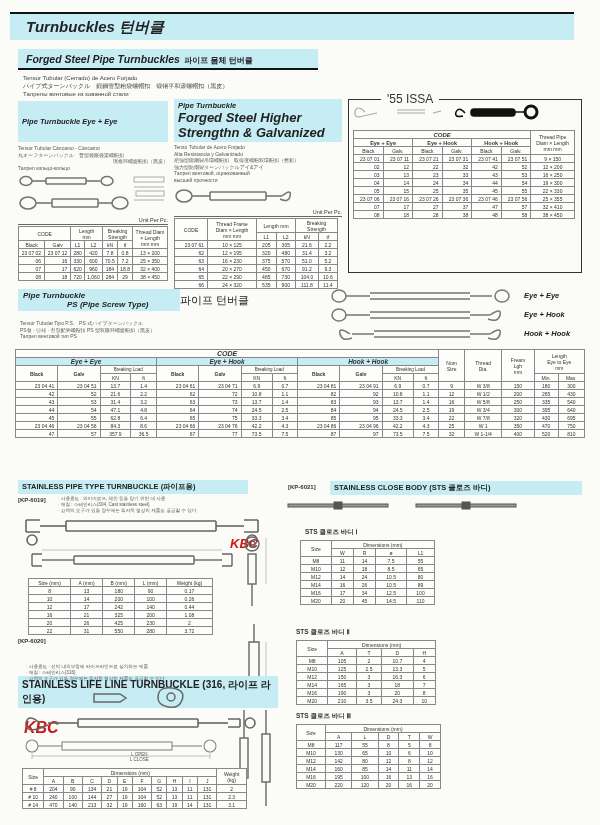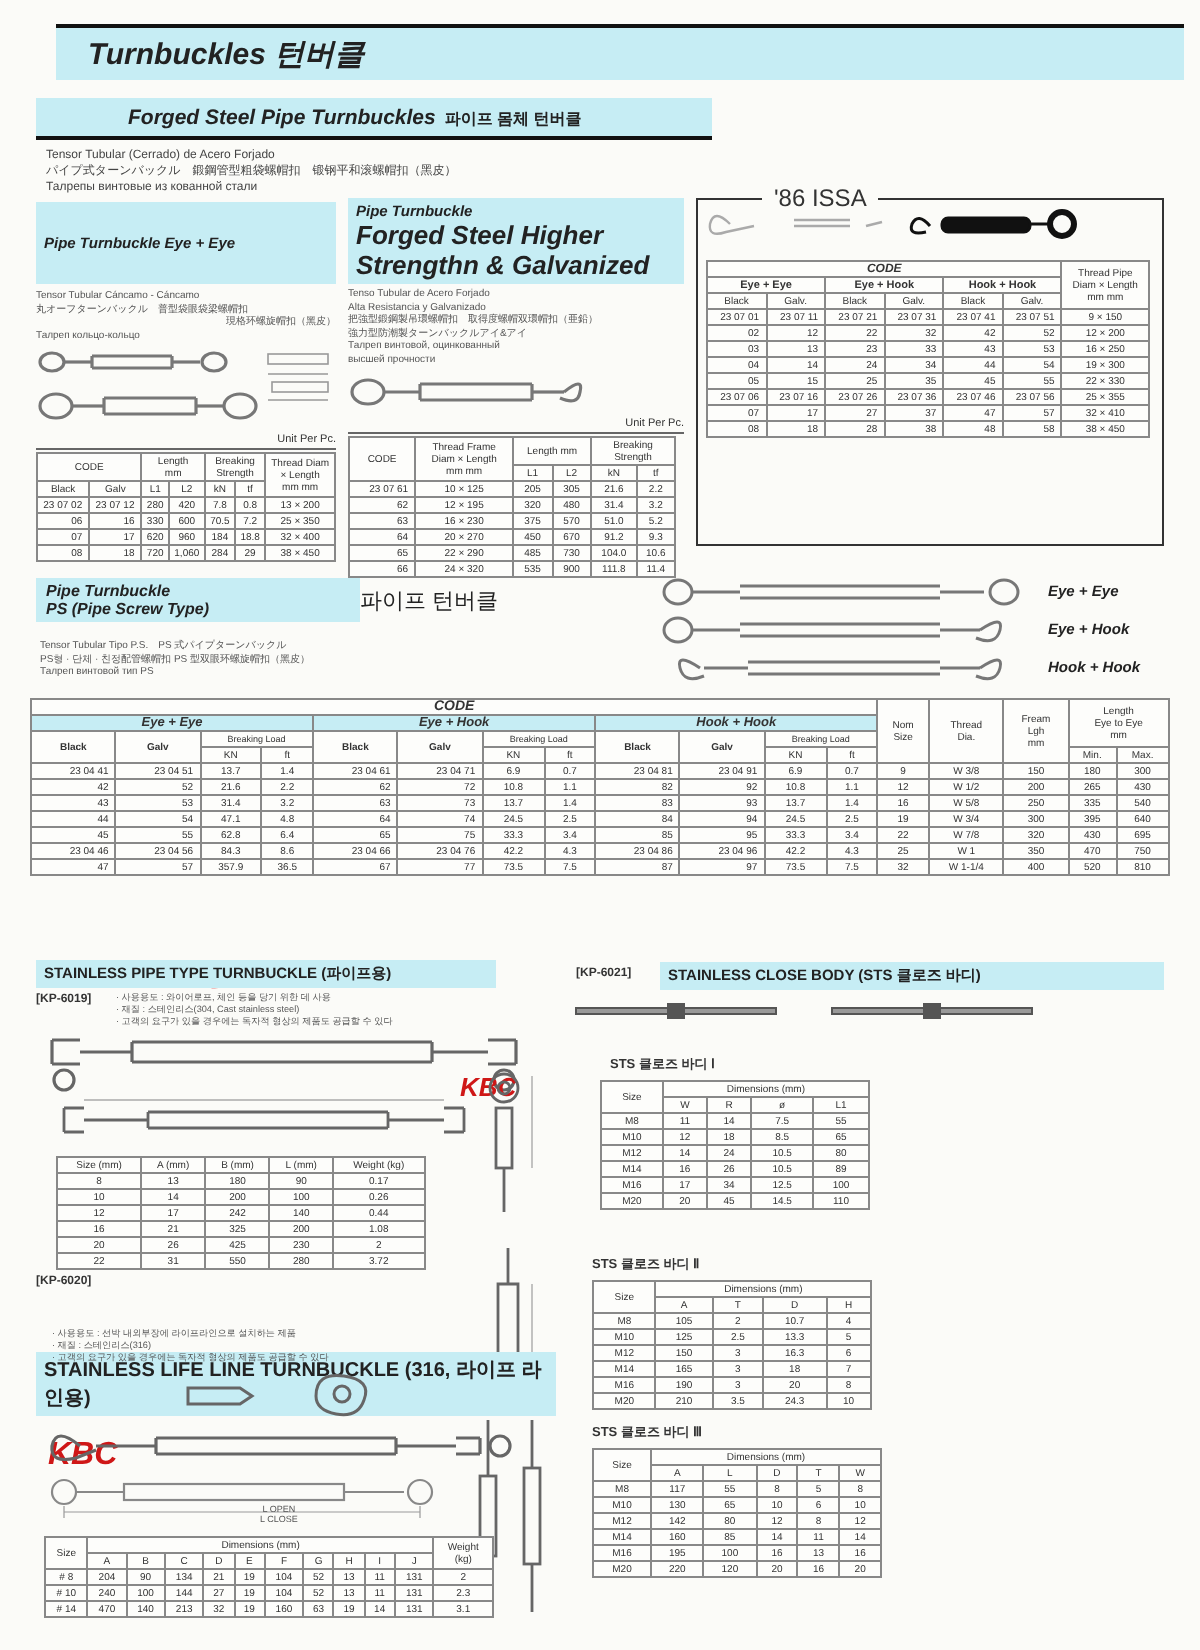--- a/index.html
+++ b/index.html
@@ -29,25 +29,25 @@
   #issa-body tr:nth-child(6) td{border-top:1.4px solid #333;}
   #big-body tr:nth-child(6) td{border-top:1.4px solid #333;}
   svg{display:block;}
   .sts-title{font-size:6.5px;font-weight:bold;color:#333;}
   .bullet{font-size:4.6px;color:#555;line-height:6px;}
   .codeTag{font-size:6px;font-weight:bold;color:#333;}
 </style>
 </head>
 <body>
 
-<div class="abs cyan" style="left:28px;top:12px;width:564px;height:26px;border-top:2.5px solid #111;">
+<div class="abs cyan" style="left:10px;top:12px;width:564px;height:26px;border-top:2.5px solid #111;">
   <div class="bi" style="font-size:15px;padding:4px 0 0 16px;font-family:'Liberation Sans',sans-serif;">Turnbuckles  턴버클</div>
 </div>
 
-<div class="abs cyan" style="left:18px;top:49px;width:300px;height:19px;border-bottom:2.5px solid #111;padding-left:38px;">
+<div class="abs cyan" style="left:18px;top:49px;width:300px;height:19px;border-bottom:2.5px solid #111;">
   <span class="bi" style="font-size:10.5px;padding-left:8px;">Forged Steel Pipe Turnbuckles</span>
   <span style="font-size:8px;font-weight:bold;">파이프 몸체 턴버클</span>
 </div>
 <div class="abs small" style="left:23px;top:74px;width:330px;">
   <div>Tensor Tubular (Cerrado) de Acero Forjado</div>
   <div>パイプ式ターンバックル　鍛鋼管型粗袋螺帽扣　锻钢平和滚螺帽扣（黑皮）</div>
   <div>Талрепы винтовые из кованной стали</div>
 </div>
 
 <div class="abs" style="left:18px;top:101px;width:150px;">
@@ -229,21 +229,21 @@
           <td>535</td>
           <td>900</td>
           <td>111.8</td>
           <td>11.4</td>
         </tr>
       </tbody>
   </table>
 </div>
 
 <div class="abs" style="left:348px;top:99px;width:232px;height:172px;border:1.2px solid #333;background:#fbfbf8;">
-  <div class="abs" style="left:32px;top:-8px;background:#fbfbf8;padding:0 6px;font-size:12px;color:#333;">'86 ISSA</div>
+  <div class="abs" style="left:32px;top:-8px;background:#fbfbf8;padding:0 6px;font-size:12px;color:#333;">'55 ISSA</div>
   <svg width="226" height="26" viewBox="0 0 226 26">
     <g stroke="#aaa" fill="none" stroke-width="1.2">
       <path d="M16 12 q-8 -8 -10 0 q-1 7 8 4 l14 -3"></path>
       <path d="M48 13 h28 M48 10 h28"></path>
       <path d="M84 13 l8 -2"></path>
     </g>
     <g stroke="#111" fill="#111" stroke-width="1.5">
       <path d="M116 13 q-6 -7 -9 -1 q-2 6 7 4" fill="none"></path>
       <rect x="122" y="9" width="44" height="7" rx="3"></rect>
       <line x1="166" y1="12" x2="176" y2="12"></line>
@@ -344,21 +344,21 @@
           <td>48</td>
           <td>58</td>
           <td>38 × 450</td>
         </tr>
       </tbody>
   </table>
 </div>
 
 <div class="abs cyan" style="left:18px;top:289px;width:152px;padding:2px 5px;">
   <div class="bi" style="font-size:8px;">Pipe Turnbuckle</div>
-  <div class="bi" style="font-size:8px;">PS (Pipe Screw Type)</div>
+  <div class="bi" style="font-size:8px;margin-left:44px;">PS (Pipe Screw Type)</div>
 </div>
 <div class="abs" style="left:180px;top:293px;font-size:11px;font-weight:normal;">파이프 턴버클</div>
 <div class="abs tiny" style="left:20px;top:320px;width:300px;">
   <div>Tensor Tubular Tipo P.S.　PS 式パイプターンバックル</div>
   <div>PS형 · 단체 · 친정配管螺帽扣  PS 型双眼环螺旋帽扣（黑皮）</div>
   <div>Талреп винтовой тип PS</div>
 </div>
 <div class="abs" style="left:330px;top:286px;width:252px;">
   <div style="display:flex;align-items:center;height:19px;">
     <svg width="190" height="18" viewBox="0 0 190 18">

